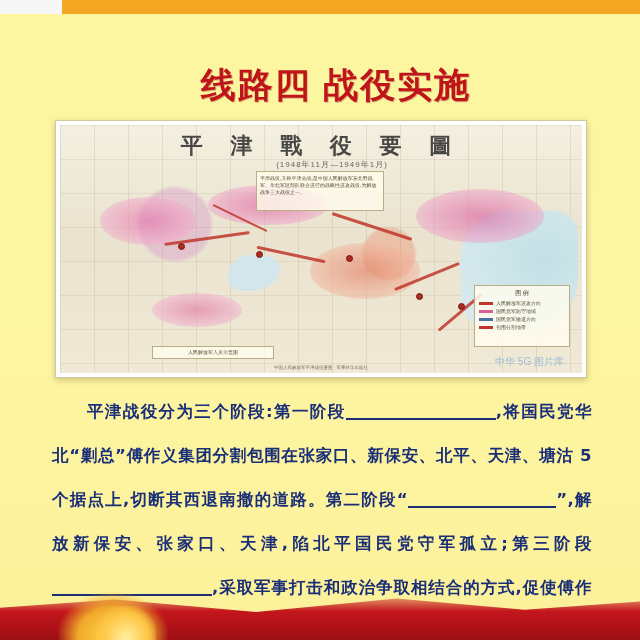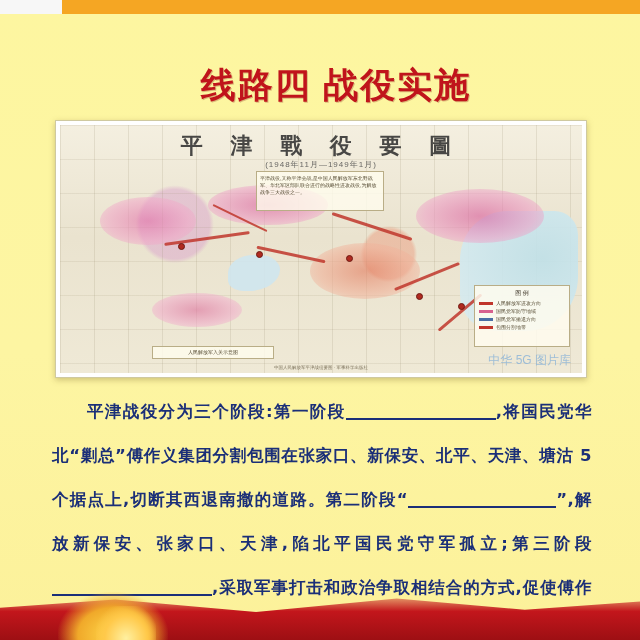--- a/index.html
+++ b/index.html
@@ -125,20 +125,21 @@
   .map-subtitle {
     position: absolute;
     top: 34px;
     left: 0;
     width: 100%;
     text-align: center;
     font-size: 8px;
     letter-spacing: 1px;
     color: #444;
     opacity: 0.8;
+    padding-left: 11px;
   }
   .map-note {
     position: absolute;
     top: 46px;
     left: 196px;
     width: 128px;
     height: 40px;
     border: 1px solid #b9ad86;
     background: rgba(255,252,238,0.8);
     font-size: 5px;
@@ -189,23 +190,23 @@
     height: 11px;
     border: 1px solid #b9ad86;
     background: rgba(255,252,238,0.8);
     font-size: 5px;
     color: #5a5038;
     text-align: center;
     line-height: 11px;
   }
   .watermark {
     position: absolute;
-    right: 11px;
+    right: 18px;
     bottom: 4px;
-    font-size: 12px;
+    font-size: 10px;
     color: #8fb6d8;
     opacity: 0.85;
   }
   
   .arrow {
     position: absolute;
     background: #c0362c;
     opacity: 0.85;
     border-radius: 2px;
   }

